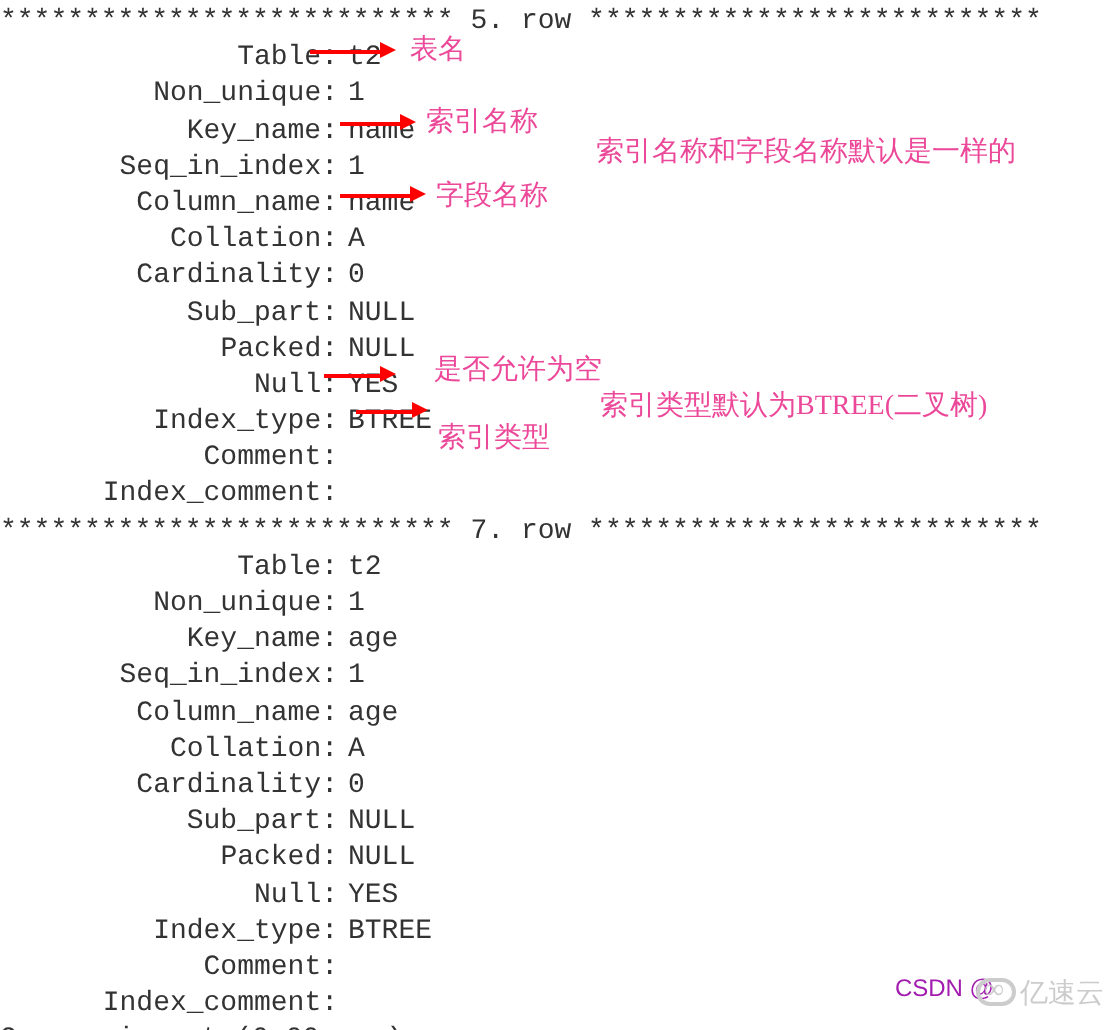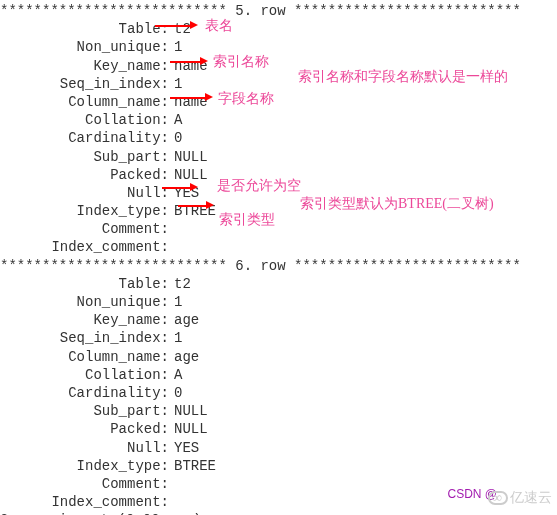--- a/index.html
+++ b/index.html
@@ -51,21 +51,21 @@
       font-size: 12px;
     }
     .logo {
       position: absolute;
       bottom: 8px;
       right: 5px;
       color: #ccc;
       font-family: Liberation Serif, serif;
       font-size: 14px;
       display: flex;
-      align-items: center;
+      align-items: flex-start;
     }
     .logo-cloud {
       display: inline-block;
       width: 20px;
       height: 14px;
       border: 2px solid #ccc;
       border-radius: 10px;
       margin-right: 2px;
       position: relative;
     }
@@ -90,21 +90,21 @@
   <div class="line"><span class="label">Column_name:</span><span class="value">name</span></div>
   <div class="line"><span class="label">Collation:</span><span class="value">A</span></div>
   <div class="line"><span class="label">Cardinality:</span><span class="value">0</span></div>
   <div class="line"><span class="label">Sub_part:</span><span class="value">NULL</span></div>
   <div class="line"><span class="label">Packed:</span><span class="value">NULL</span></div>
   <div class="line"><span class="label">Null:</span><span class="value">YES</span></div>
   <div class="line"><span class="label">Index_type:</span><span class="value">BTREE</span></div>
   <div class="line"><span class="label">Comment:</span><span class="value"></span></div>
   <div class="line"><span class="label">Index_comment:</span><span class="value"></span></div>
 
-  <div class="row-header">*************************** 6. row ***************************</div>
+  <div class="row-header">*************************** 7. row ***************************</div>
   <div class="line"><span class="label">Table:</span><span class="value">t2</span></div>
   <div class="line"><span class="label">Non_unique:</span><span class="value">1</span></div>
   <div class="line"><span class="label">Key_name:</span><span class="value">age</span></div>
   <div class="line"><span class="label">Seq_in_index:</span><span class="value">1</span></div>
   <div class="line"><span class="label">Column_name:</span><span class="value">age</span></div>
   <div class="line"><span class="label">Collation:</span><span class="value">A</span></div>
   <div class="line"><span class="label">Cardinality:</span><span class="value">0</span></div>
   <div class="line"><span class="label">Sub_part:</span><span class="value">NULL</span></div>
   <div class="line"><span class="label">Packed:</span><span class="value">NULL</span></div>
   <div class="line"><span class="label">Null:</span><span class="value">YES</span></div>

